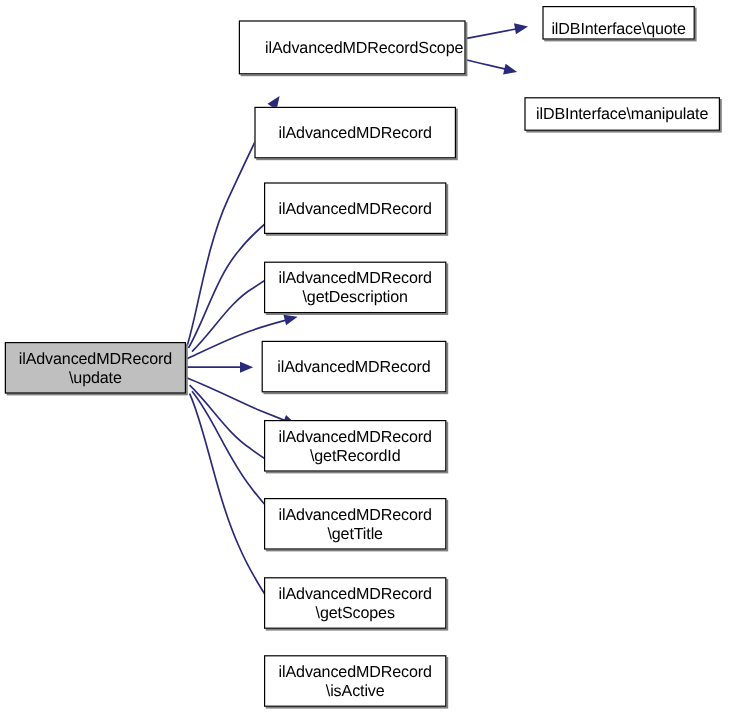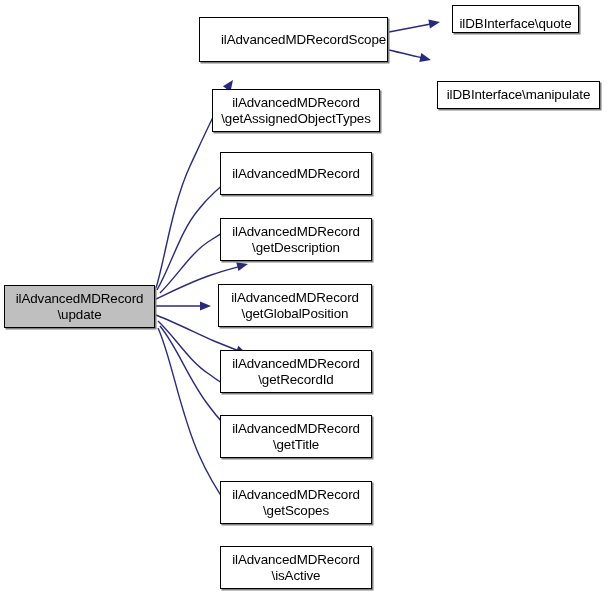--- a/index.html
+++ b/index.html
@@ -90,32 +90,30 @@
   <div id="node-layer">
       <div class="node-box root" style="left: 4px; top: 285px; width: 151px; height: 43px;">
         <span class="node-line">ilAdvancedMDRecord</span>
         <span class="node-line">\update</span>
       </div>
       <div class="node-box" style="left: 199px; top: 17px; width: 189px; height: 45px; padding-left: 20px;">
         <span class="node-line">ilAdvancedMDRecordScope</span>
       </div>
       <div class="node-box" style="left: 212px; top: 89px; width: 168px; height: 43px;">
         <span class="node-line">ilAdvancedMDRecord</span>
-        <span class="node-line">\getAssignedObjectTypes</span>
       </div>
       <div class="node-box" style="left: 220px; top: 152px; width: 152px; height: 43px;">
         <span class="node-line">ilAdvancedMDRecord</span>
       </div>
       <div class="node-box" style="left: 220px; top: 218px; width: 152px; height: 43px;">
         <span class="node-line">ilAdvancedMDRecord</span>
         <span class="node-line">\getDescription</span>
       </div>
       <div class="node-box" style="left: 218px; top: 284px; width: 154px; height: 43px;">
         <span class="node-line">ilAdvancedMDRecord</span>
-        <span class="node-line">\getGlobalPosition</span>
       </div>
       <div class="node-box" style="left: 220px; top: 350px; width: 152px; height: 43px;">
         <span class="node-line">ilAdvancedMDRecord</span>
         <span class="node-line">\getRecordId</span>
       </div>
       <div class="node-box" style="left: 220px; top: 415px; width: 152px; height: 43px;">
         <span class="node-line">ilAdvancedMDRecord</span>
         <span class="node-line">\getTitle</span>
       </div>
       <div class="node-box" style="left: 220px; top: 481px; width: 152px; height: 43px;">

